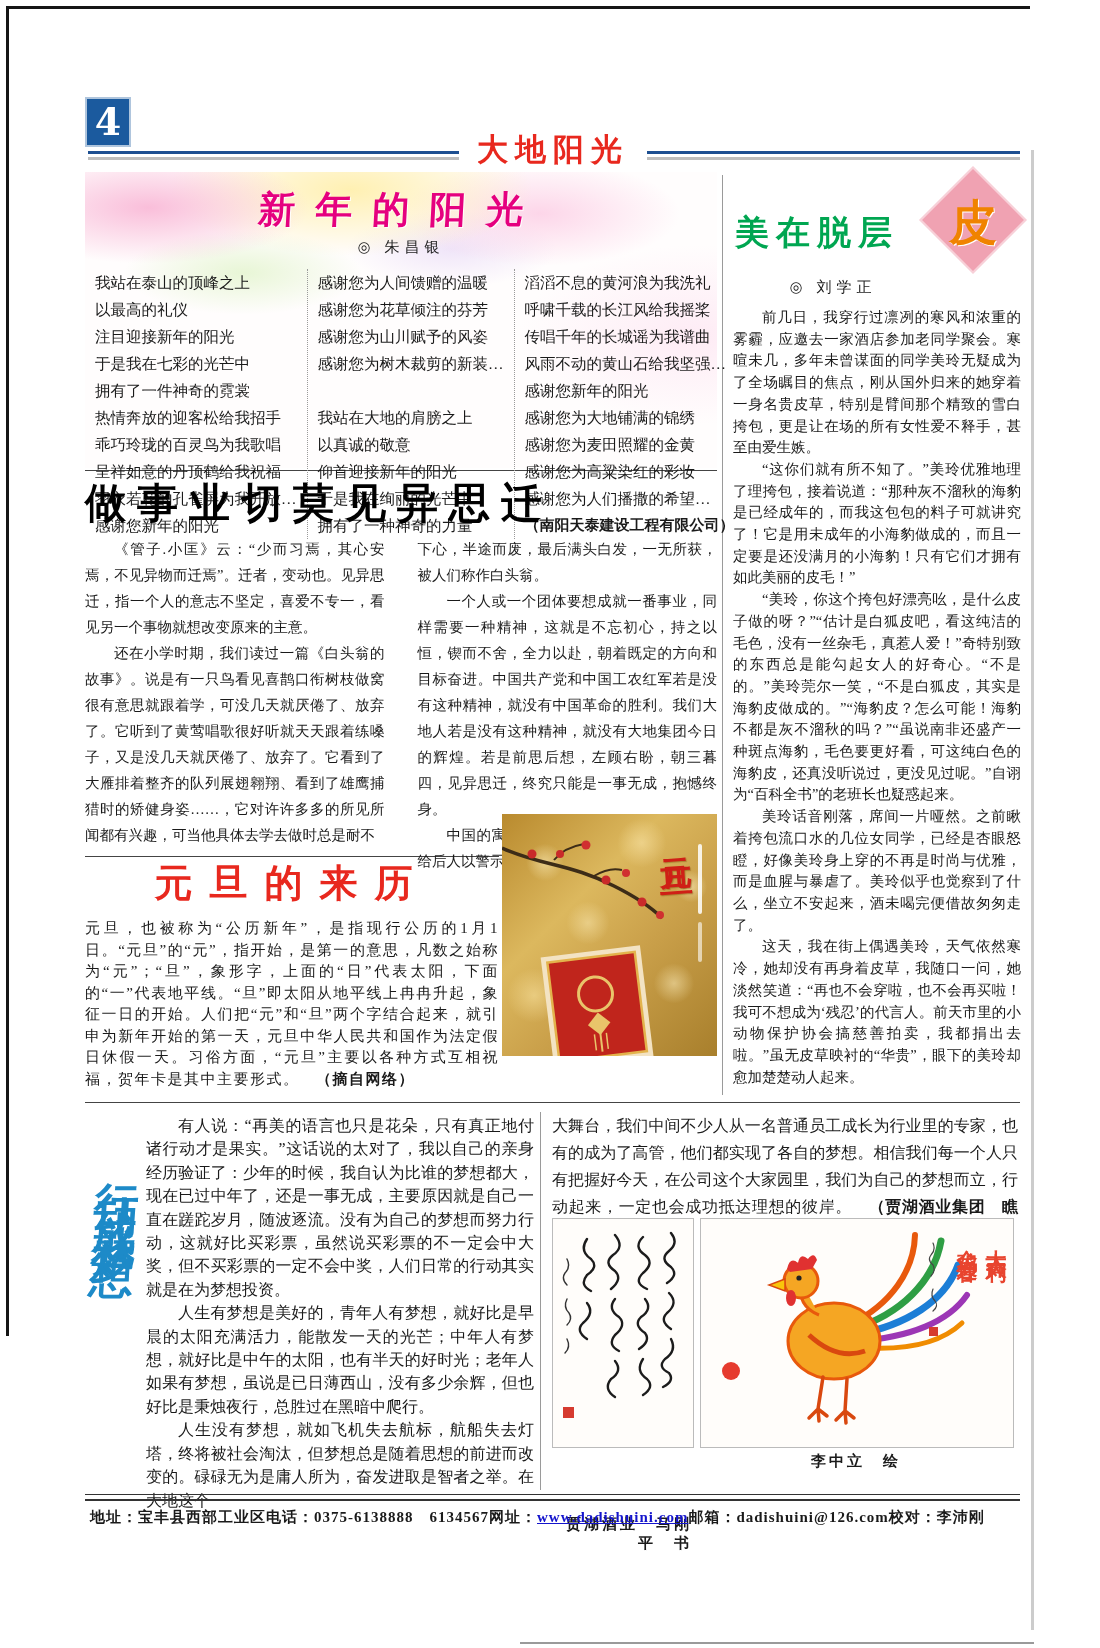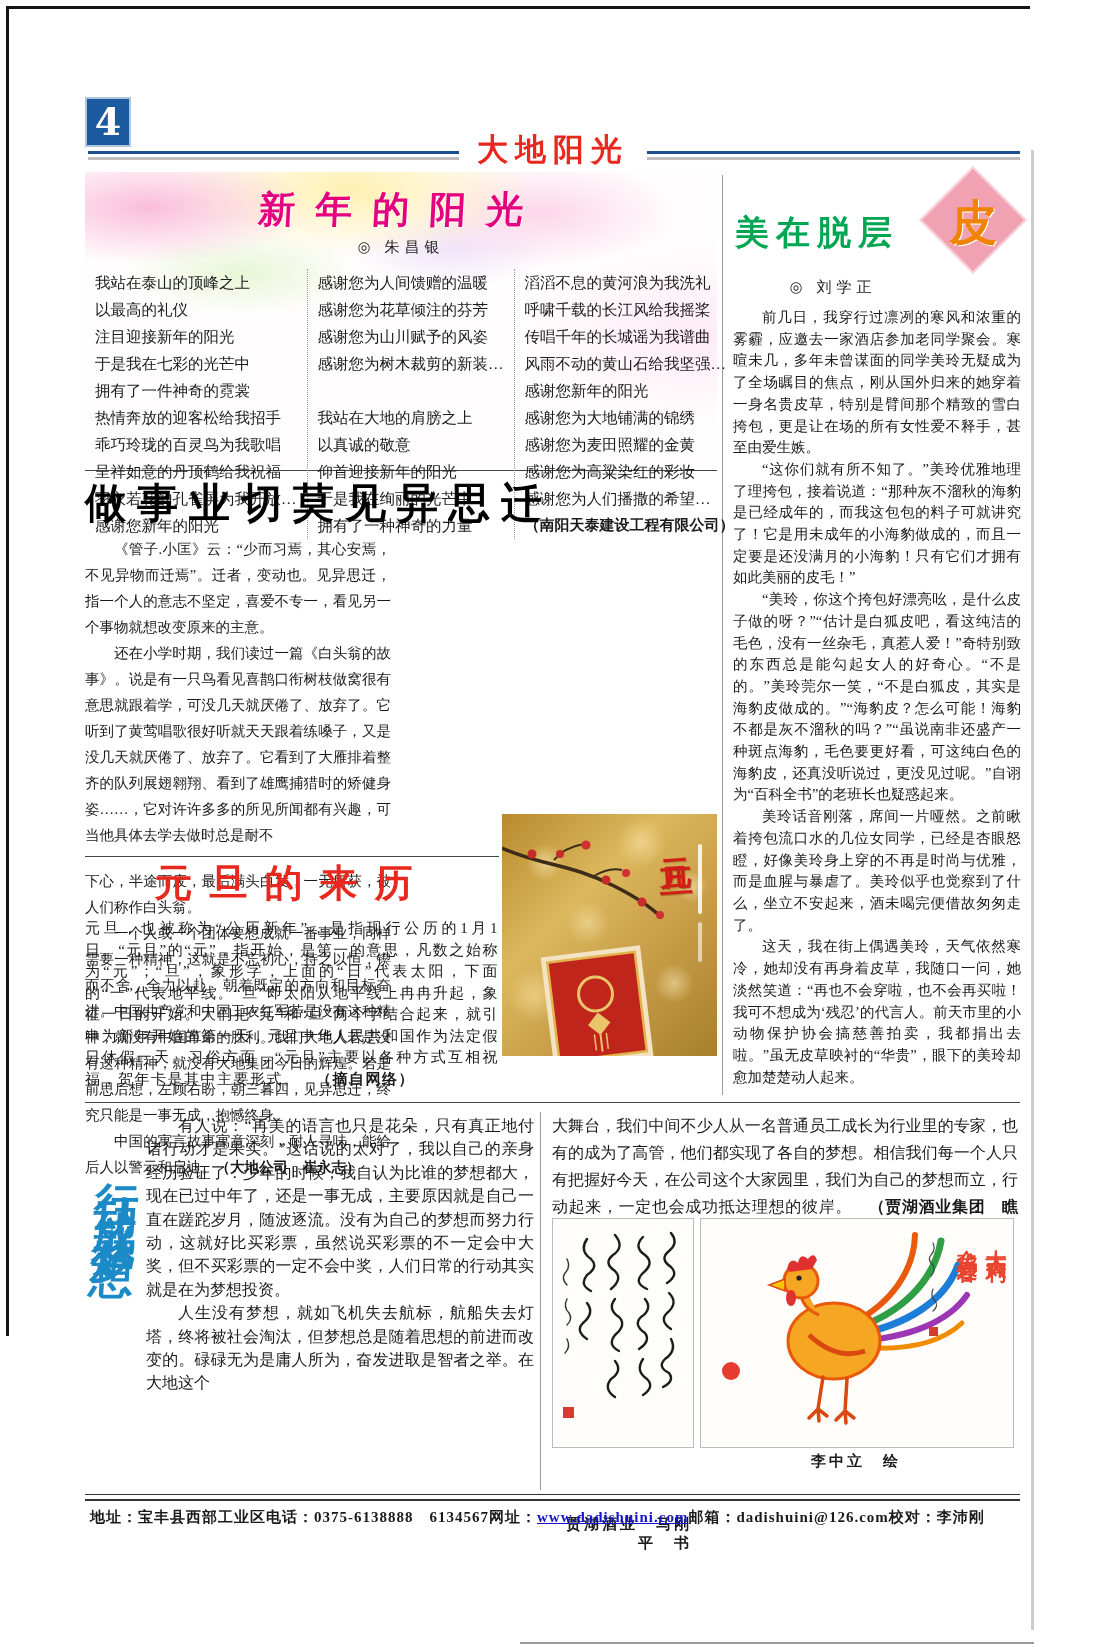--- a/index.html
+++ b/index.html
@@ -52,21 +52,21 @@
   .poem-cols{display:flex;margin-top:12px;}
   .poem-col{flex:1;padding:0 10px;}
   .poem-col + .poem-col{border-left:1px dotted #9a9a9a;}
   .poem-line{font-size:15.5px;height:27px;line-height:27px;white-space:nowrap;}
   .poem-line.bold{font-weight:bold;font-size:15px;}
 
   
   .career{position:absolute;left:85px;top:478px;width:632px;}
   .career-title{text-align:left;color:#000000;
         font:900 41px/50px "Liberation Sans","DejaVu Sans",sans-serif;letter-spacing:11px;}
-  .career-body{display:flex;gap:20px;margin-top:8px;flex-direction:column;}
+  .career-body{display:flex;gap:33px;margin-top:8px;}
   .career-col{width:306px;font-size:14.5px;line-height:26px;text-align:justify;}
   .bp{margin:0;text-indent:2em;}
   .bp.noindent{text-indent:0;}
   .attr{font-weight:bold;}
 
   
   .yuandan{position:absolute;left:85px;top:850px;width:632px;height:250px;}
   .yd-title{width:414px;text-align:center;color:#e8281e;margin-top:10px;
         font:bold 38px/46px "Liberation Serif","DejaVu Serif",serif;letter-spacing:17px;}
   .yd-body{width:414px;margin-top:12px;font-size:15px;line-height:21.5px;letter-spacing:1.5px;text-align:justify;}
@@ -249,20 +249,21 @@
       <p class="bp">“这你们就有所不知了。”美玲优雅地理了理挎包，接着说道：“那种灰不溜秋的海豹是已经成年的，而我这包包的料子可就讲究了！它是用未成年的小海豹做成的，而且一定要是还没满月的小海豹！只有它们才拥有如此美丽的皮毛！”</p>
       <p class="bp">“美玲，你这个挎包好漂亮吆，是什么皮子做的呀？”“估计是白狐皮吧，看这纯洁的毛色，没有一丝杂毛，真惹人爱！”奇特别致的东西总是能勾起女人的好奇心。“不是的。”美玲莞尔一笑，“不是白狐皮，其实是海豹皮做成的。”“海豹皮？怎么可能！海豹不都是灰不溜秋的吗？”“虽说南非还盛产一种斑点海豹，毛色要更好看，可这纯白色的海豹皮，还真没听说过，更没见过呢。”自诩为“百科全书”的老班长也疑惑起来。</p>
       <p class="bp">美玲话音刚落，席间一片哑然。之前瞅着挎包流口水的几位女同学，已经是杏眼怒瞪，好像美玲身上穿的不再是时尚与优雅，而是血腥与暴虐了。美玲似乎也觉察到了什么，坐立不安起来，酒未喝完便借故匆匆走了。</p>
       <p class="bp">这天，我在街上偶遇美玲，天气依然寒冷，她却没有再身着皮草，我随口一问，她淡然笑道：“再也不会穿啦，也不会再买啦！我可不想成为‘残忍’的代言人。前天市里的小动物保护协会搞慈善拍卖，我都捐出去啦。”虽无皮草映衬的“华贵”，眼下的美玲却愈加楚楚动人起来。</p>
     </div>
   </div>
 
   <div class="action-vtitle">行动成就梦想</div>
   <div class="action-left">
     <p class="bp">有人说：“再美的语言也只是花朵，只有真正地付诸行动才是果实。”这话说的太对了，我以自己的亲身经历验证了：少年的时候，我自认为比谁的梦想都大，现在已过中年了，还是一事无成，主要原因就是自己一直在蹉跎岁月，随波逐流。没有为自己的梦想而努力行动，这就好比买彩票，虽然说买彩票的不一定会中大奖，但不买彩票的一定不会中奖，人们日常的行动其实就是在为梦想投资。</p>
+    <p class="bp">人生有梦想是美好的，青年人有梦想，就好比是早晨的太阳充满活力，能散发一天的光芒；中年人有梦想，就好比是中午的太阳，也有半天的好时光；老年人如果有梦想，虽说是已日薄西山，没有多少余辉，但也好比是秉烛夜行，总胜过在黑暗中爬行。</p>
     <p class="bp">人生没有梦想，就如飞机失去航标，航船失去灯塔，终将被社会淘汰，但梦想总是随着思想的前进而改变的。碌碌无为是庸人所为，奋发进取是智者之举。在大地这个</p>
   </div>
   <div class="action-right">
     <p class="bp noindent"><span>大舞台，我们中间不少人从一名普通员工成长为行业里的专家，也有的成为了高管，他们都实现了各自的梦想。相信我们每一个人只有把握好今天，在公司这个大家园里，我们为自己的梦想而立，行动起来，一定也会成功抵达理想的彼岸。</span>　<span class="attr">（贾湖酒业集团　瞧瞧）</span></p>
   </div>
 
   <div class="art-box calligraphy-box">
     <svg width="138" height="226" viewBox="0 0 138 226">
       <g fill="none" stroke="#1c1c1c" stroke-width="2.4" stroke-linecap="round">
         <path d="M118,14 q8,10 -2,18 q-10,8 2,16 q8,8 -4,16"></path>

